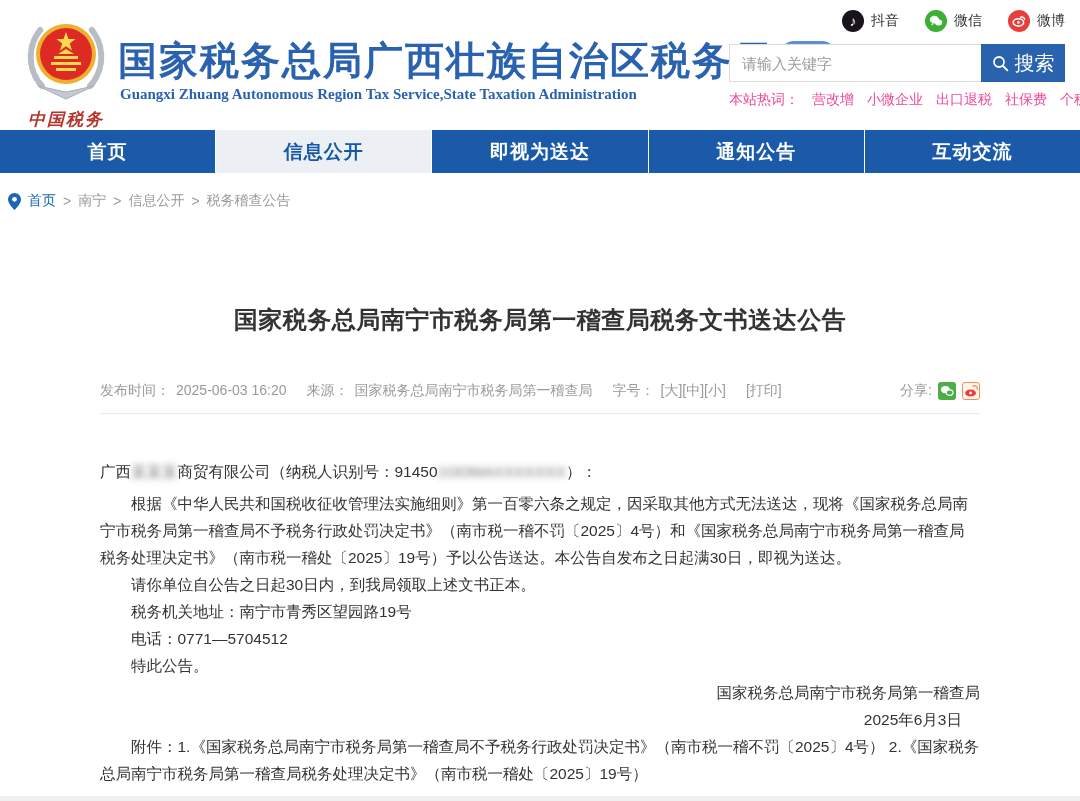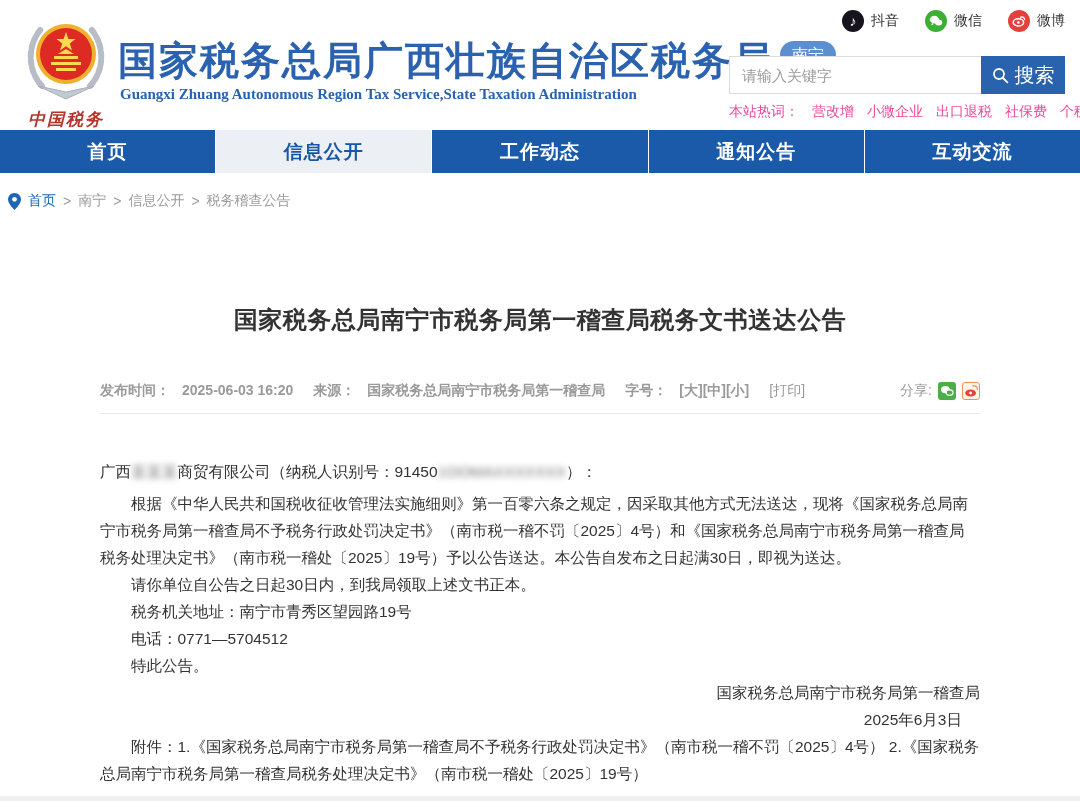--- a/index.html
+++ b/index.html
@@ -35,21 +35,21 @@
   }
 
   .header-right { position:absolute; right:15px; top:8px; width:336px; }
   .social-row { display:flex; justify-content:flex-end; align-items:center; gap:26px; height:26px; }
   .social-item { display:flex; align-items:center; gap:7px; font-size:14px; color:#333; cursor:pointer; }
   .icon-circle { width:22px; height:22px; border-radius:50%; display:flex; align-items:center; justify-content:center; }
   .douyin { background:#17131c; color:#fff; font-size:14px; }
   .wechat { background:#3cb035; }
   .weibo  { background:#e6403d; }
 
-  .search-row { display:flex; margin-top:22px; height:38px;align-items:center; }
+  .search-row { display:flex; margin-top:10px; height:38px;align-items:center; }
   .search-input {
     flex:1; height:38px; border:1px solid #dcdcdc; border-right:none; outline:none;
     padding:0 12px; font-size:15px; color:#555;
     font-family:"Liberation Sans","DejaVu Sans",sans-serif;
   }
   .search-input::placeholder { color:#9b9b9b; }
   .search-btn {
     width:84px; height:38px; background:#2a63ad; color:#fff; border:none; cursor:pointer;
     font-size:20px; display:flex; align-items:center; justify-content:center; gap:6px;
     font-family:"Liberation Sans","DejaVu Sans",sans-serif;
@@ -79,21 +79,21 @@
   
   .article { width:880px; margin:0 auto; }
   .article-title {
     margin-top:94px; text-align:center;
     font-size:24px; font-weight:bold; color:#333; letter-spacing:0.5px;
   }
   .meta-row {
     margin-top:46px; display:flex; align-items:center; gap:20px;
     font-size:14px; color:#9a9a9a; white-space:nowrap;
   }
-  .meta-item { display:flex; gap:12px;font-weight:bold; }
+  .meta-item { display:flex; gap:6px; }
   .meta-click { cursor:pointer; }
   .share-box { margin-left:auto; display:flex; align-items:center; gap:6px; }
   .share-icon { width:18px; height:18px; border-radius:3px; display:inline-block; cursor:pointer; }
   .separator { border-bottom:1px solid #ebebeb; margin-top:13px; }
 
   .body-text { margin-top:44px; font-size:15.5px; line-height:27px; color:#333; }
   .body-text p { margin:0; }
   .indent { text-indent:2em; }
   .right { text-align:right; }
   .sign-date { padding-right:18px; }
@@ -176,21 +176,21 @@
       <span class="hw">出口退税</span>
       <span class="hw">社保费</span>
       <span class="hw">个税</span>
     </div>
   </div>
 </div>
 
 <div class="nav">
   <div class="nav-item">首页</div>
   <div class="nav-item active">信息公开</div>
-  <div class="nav-item">工作动态</div>
+  <div class="nav-item">即视为送达</div>
   <div class="nav-item">通知公告</div>
   <div class="nav-item">互动交流</div>
 </div>
 
 <div class="breadcrumb">
   <svg width="13" height="17" viewBox="0 0 13 17">
     <path d="M6.5,0 C10.1,0 13,2.9 13,6.5 C13,11 6.5,17 6.5,17 C6.5,17 0,11 0,6.5 C0,2.9 2.9,0 6.5,0 Z" fill="#1c66b5"></path>
     <circle cx="6.5" cy="6.3" r="2.4" fill="#fff"></circle>
   </svg>
   <span class="home">首页</span>

